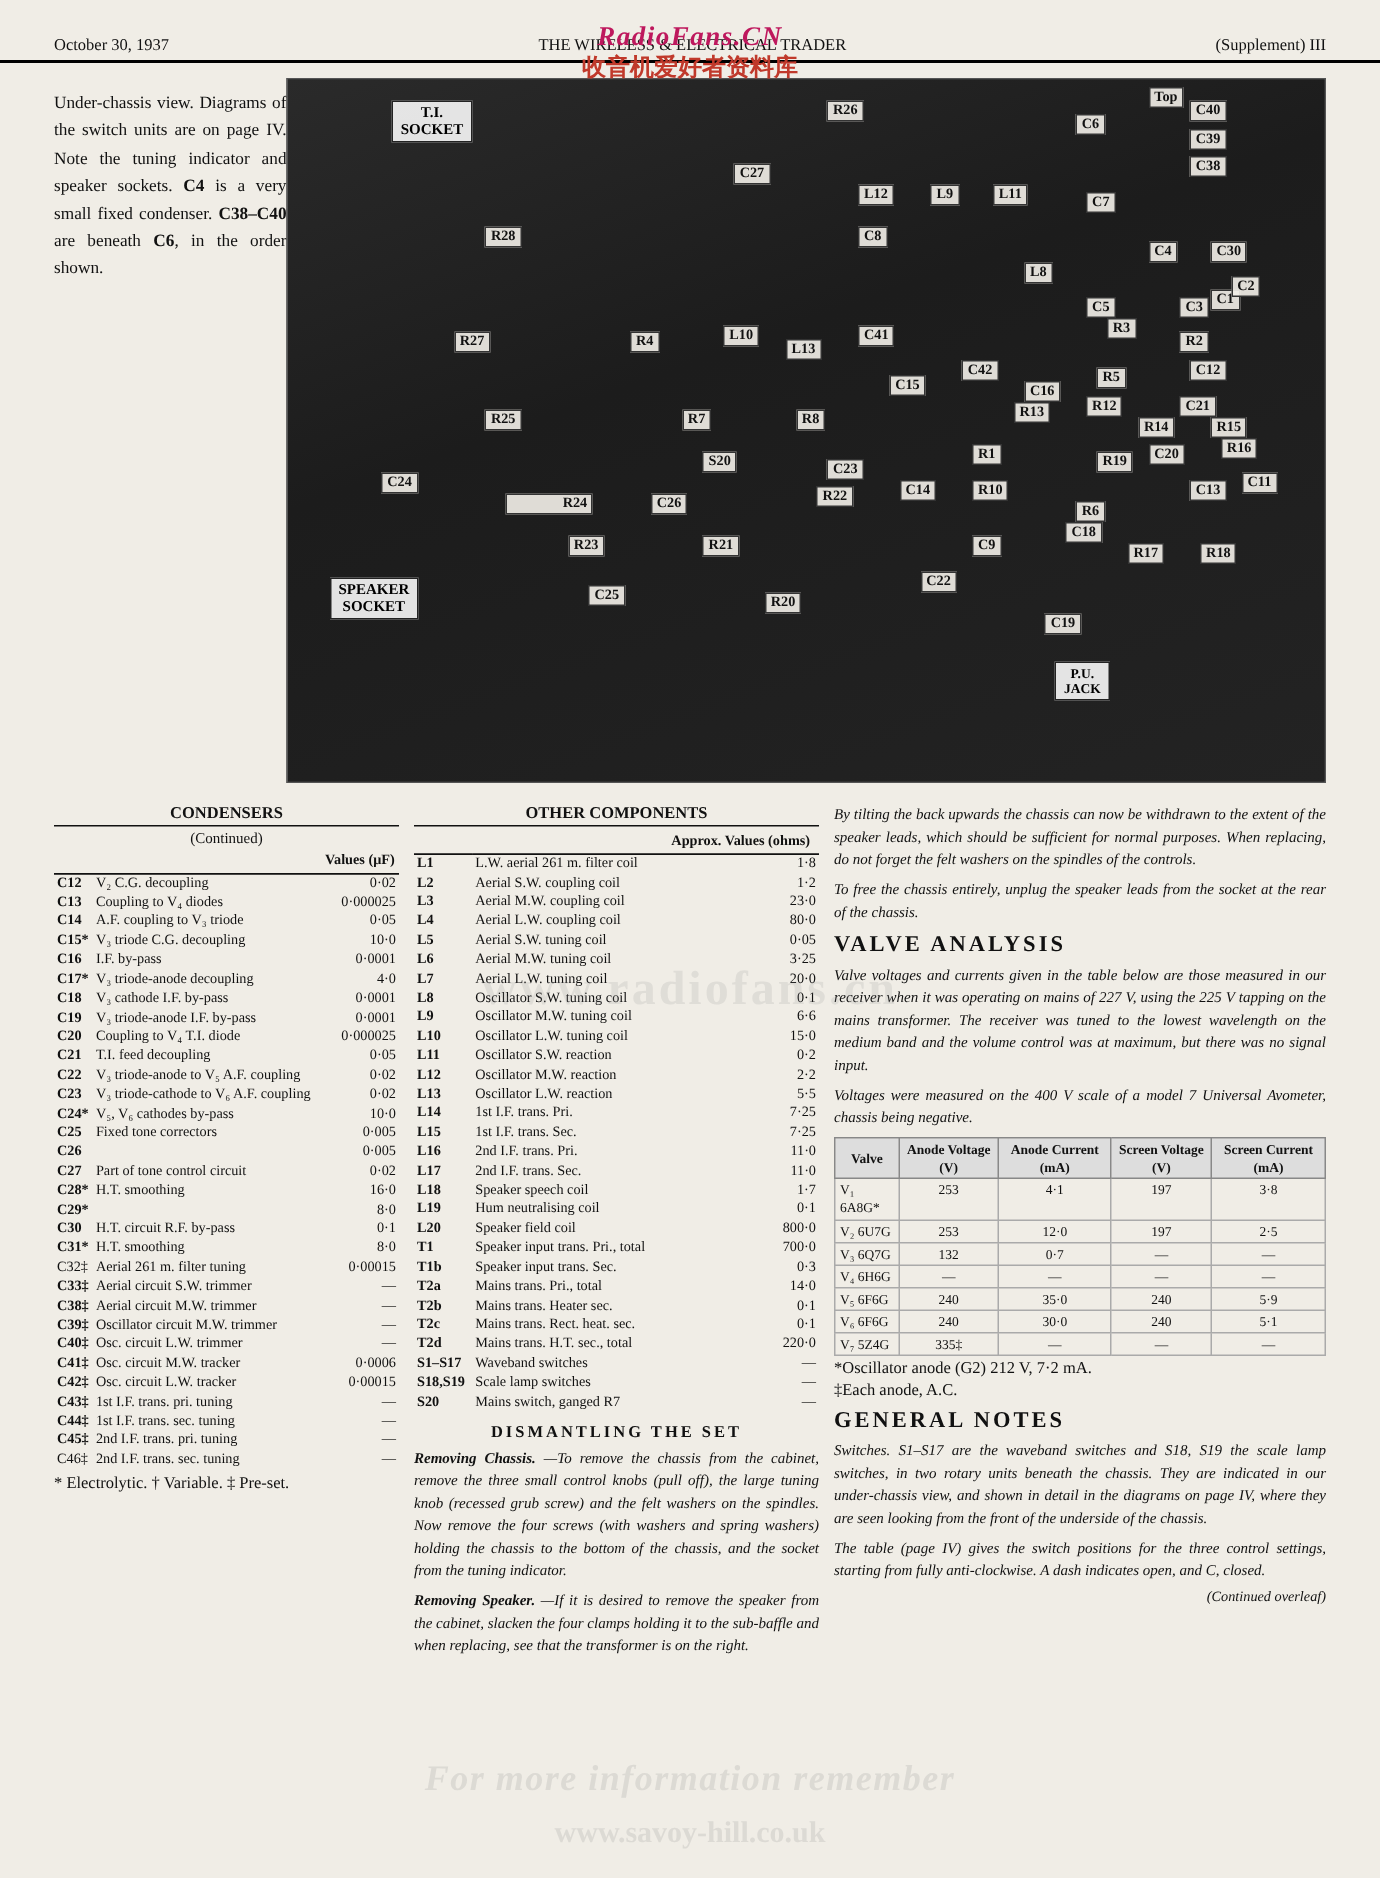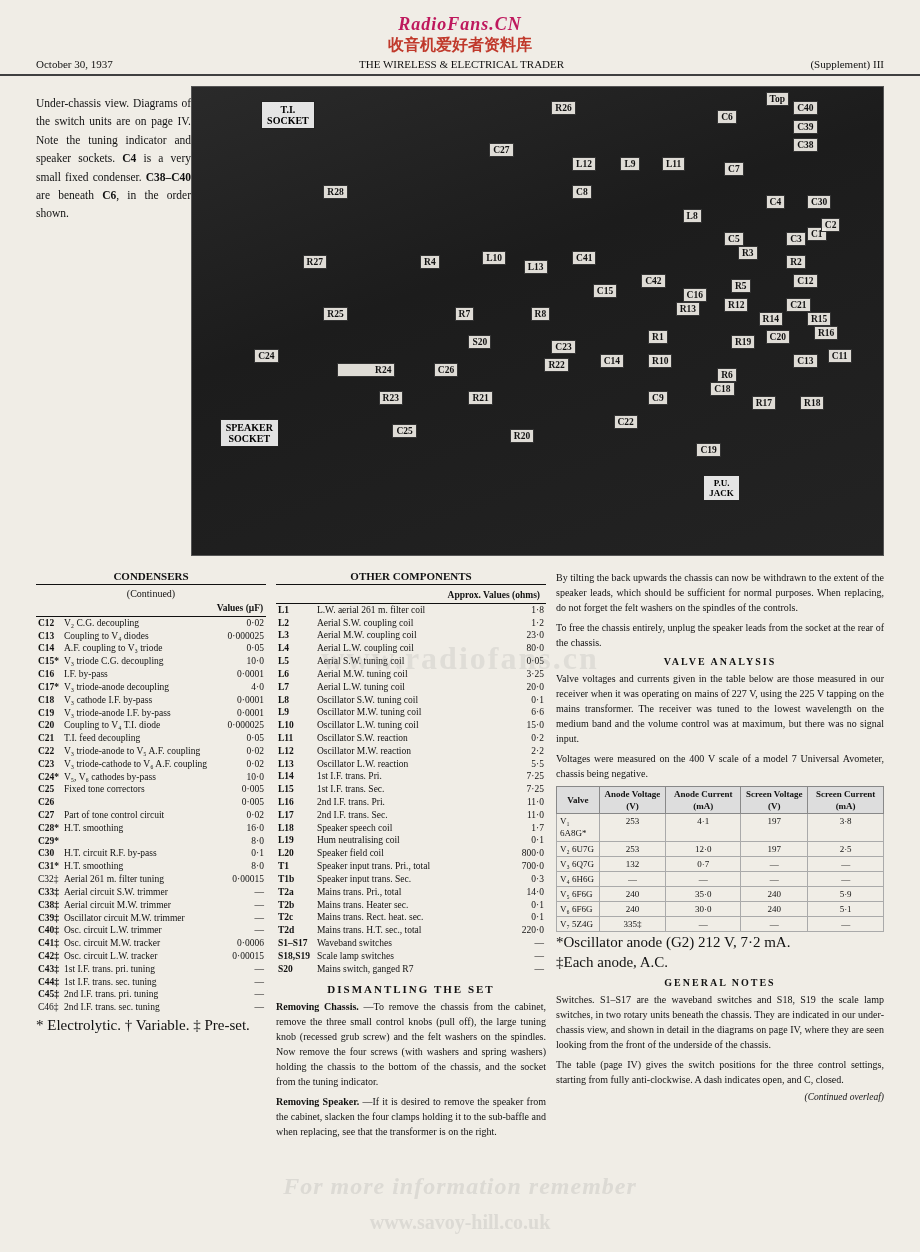--- a/index.html
+++ b/index.html
@@ -75,22 +75,22 @@
       font-weight: bold;
       pointer-events: none;
       z-index: 5;
     }
 
     
     .header {
       display: flex;
       align-items: center;
       justify-content: space-between;
-      padding: 58px 36px 4px 36px;
-      border-bottom: 2px solid #404040;
+      padding: 24px 36px 4px 36px;
+      border-bottom: 2px solid #000000;
     }
 
     
     .top-section {
       display: flex;
       flex-direction: row;
       padding: 10px 36px 6px 36px;
     }
     .sidebar-text {
       width: 155px;
@@ -185,36 +185,37 @@
       font-size: 9.5px;
       padding: 1px 2px;
     }
     table td {
       padding: 0px 2px;
       vertical-align: top;
     }
     .td-right { text-align: right; }
 
     .footnote {
-      font-size: 15px;
+      font-size: 11px;
       margin-top: 3px;
     }
 
     
     .text-para {
       font-size: 10px;
       line-height: 1.5;
       margin-bottom: 5px;
       text-align: justify;
+      font-style: italic;
     }
     .text-para b { font-weight: bold; }
     .section-heading {
-      text-align: center;
-      font-weight: bold;
-      font-size: 10px;
+      text-align: left;
+      font-weight: bold;
+      font-size: 15px;
       letter-spacing: 2px;
       margin: 6px 0 4px 0;
       text-transform: uppercase;
     }
     .dismantling-heading {
       text-align: center;
       font-weight: bold;
       font-size: 11px;
       letter-spacing: 2px;
       margin: 4px 0;

